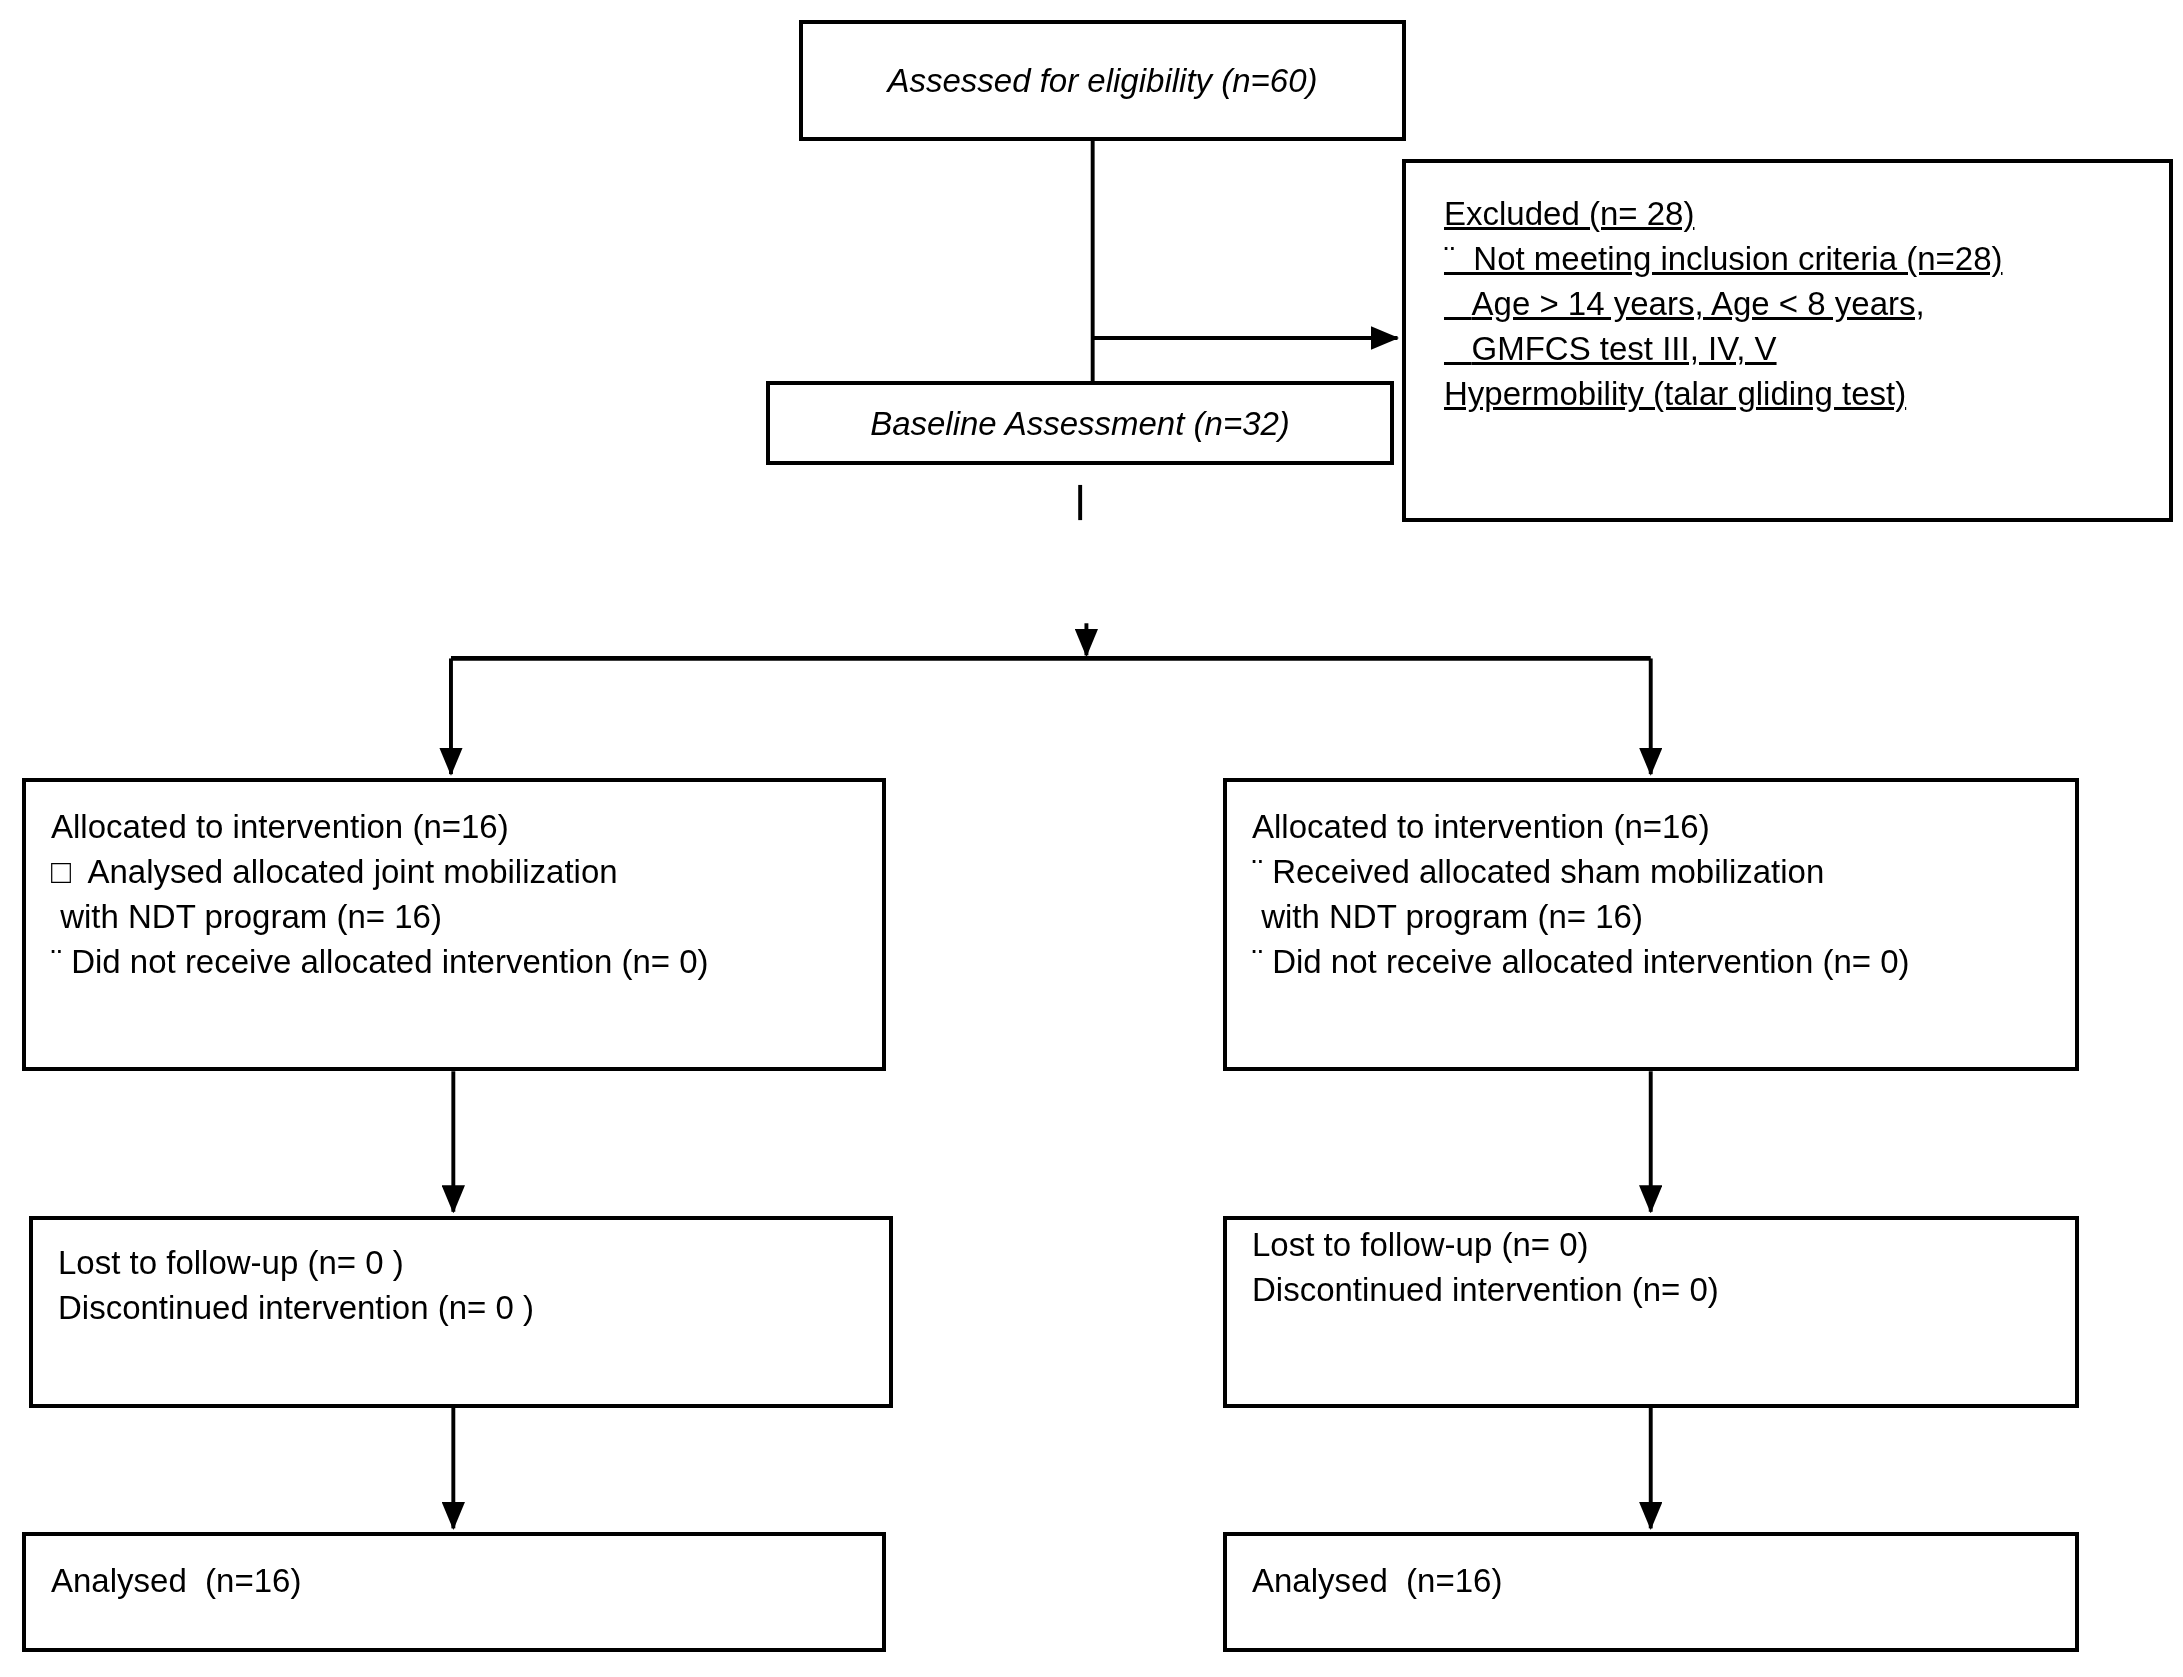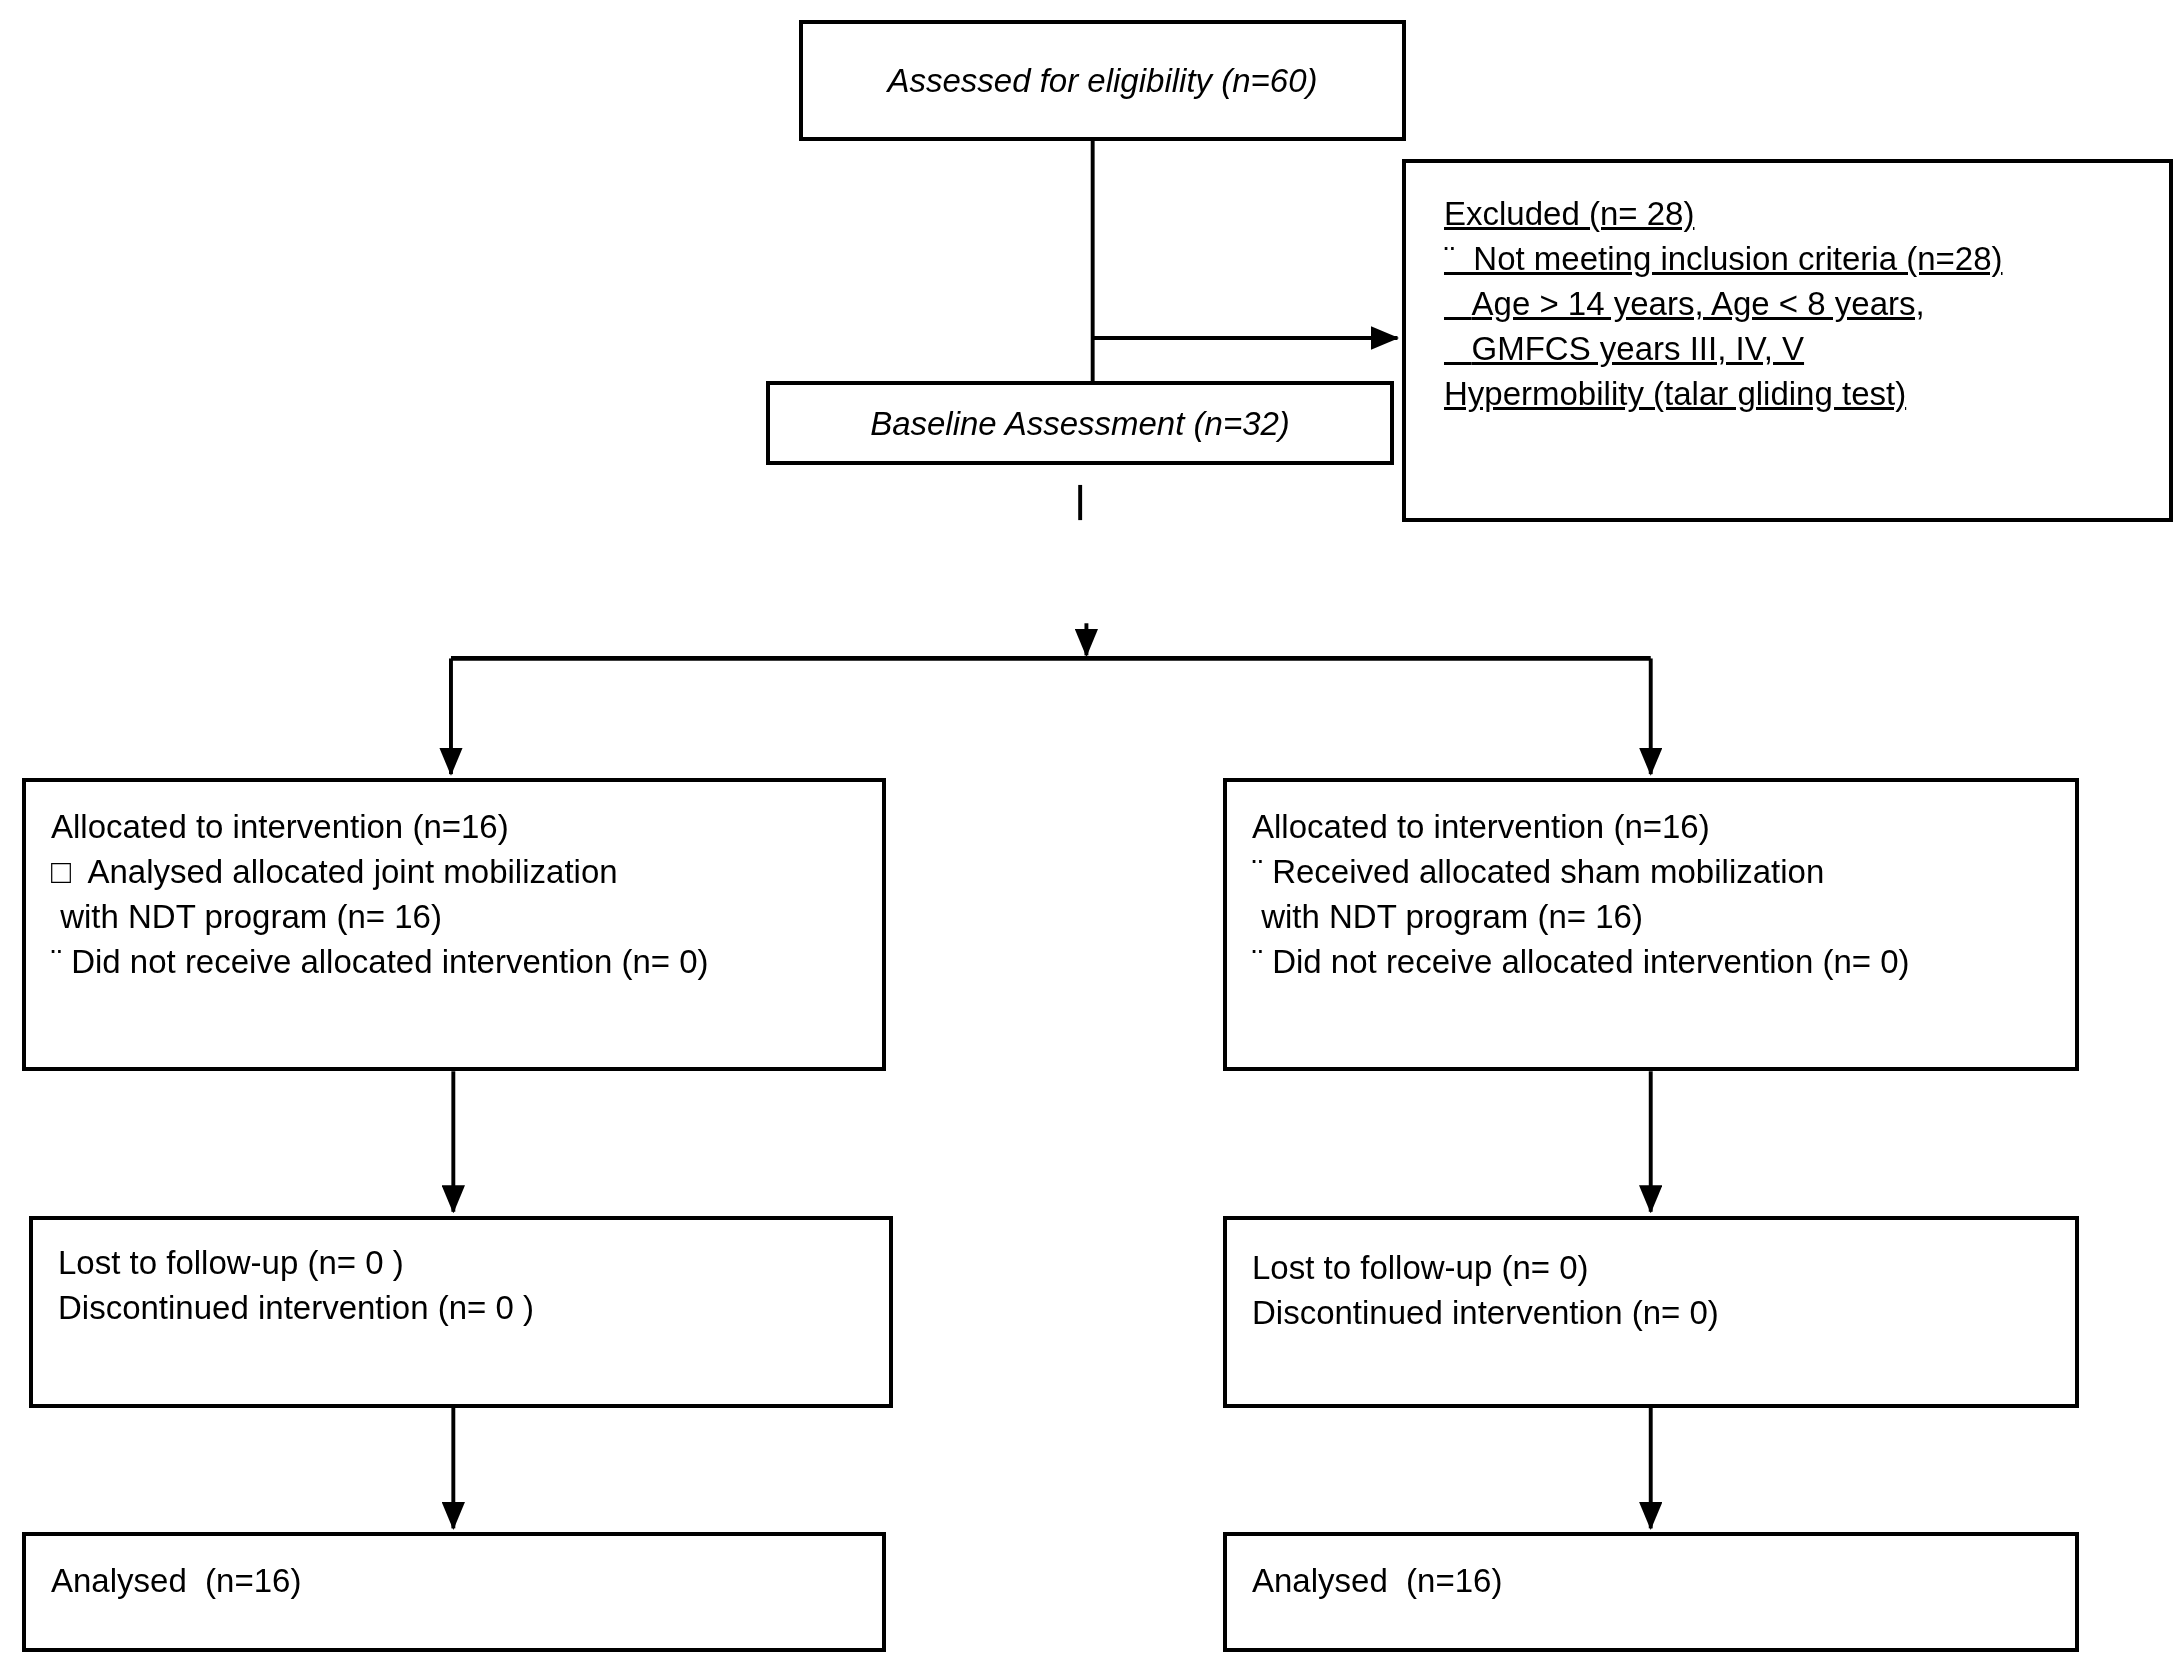--- a/index.html
+++ b/index.html
@@ -44,21 +44,21 @@
     white-space: pre-wrap;
   }
   
   #box-assessed   { left: 799px; top: 19.5px;   width: 607px;  height: 121px; }
   #box-excluded   { left: 1402px; top: 159px;  width: 771px;  height: 363px; padding: 28px 22px 0 38px; text-decoration: underline; }
   #box-baseline   { left: 766px;  top: 381px;  width: 628px;  height: 84px; }
   #box-randomized { left: 764px;  top: 520px;  width: 633px;  height: 106px; }
   #box-alloc-left    { left: 22px;   top: 778px;  width: 864px; height: 293px; padding: 22px 17px 0 25px; }
   #box-alloc-right   { left: 1223px; top: 778px;  width: 856px; height: 293px; padding: 22px 17px 0 25px; }
   #box-lost-left     { left: 29px;   top: 1216px; width: 864px; height: 192px; padding: 19.5px 17px 0 25px; }
-  #box-lost-right    { left: 1223px; top: 1216px; width: 856px; height: 192px; padding: 25px 17px 0 25px; }
+  #box-lost-right    { left: 1223px; top: 1216px; width: 856px; height: 192px; padding: 2px 17px 0 25px; }
   #box-analysed-left  { left: 22px;   top: 1532px; width: 864px; height: 120px; padding: 22px 17px 0 25px; }
   #box-analysed-right { left: 1223px; top: 1532px; width: 856px; height: 120px; padding: 22px 17px 0 25px; }
 </style>
 </head>
 <body>
 
 <div class="canvas">
 
   <svg class="connectors" width="2183" height="1678" viewBox="0 0 2793 2146" xmlns="http://www.w3.org/2000/svg">
     <defs>
@@ -91,21 +91,21 @@
   </svg>
 
   <div class="box centered" id="box-assessed">
     <span>Assessed for eligibility (n=60)</span>
   </div>
 
   <div class="box" id="box-excluded">
     <div class="line">Excluded (n= 28)</div>
     <div class="line">¨  Not meeting inclusion criteria (n=28)</div>
     <div class="line">   Age &gt; 14 years, Age &lt; 8 years,</div>
-    <div class="line">   GMFCS years III, IV, V</div>
+    <div class="line">   GMFCS test III, IV, V</div>
     <div class="line">Hypermobility (talar gliding test)</div>
   </div>
 
   <div class="box centered" id="box-baseline">
     <span>Baseline Assessment (n=32)</span>
   </div>
 
 
   <div class="box" id="box-alloc-left">
     <div class="line">Allocated to intervention (n=16)</div>

